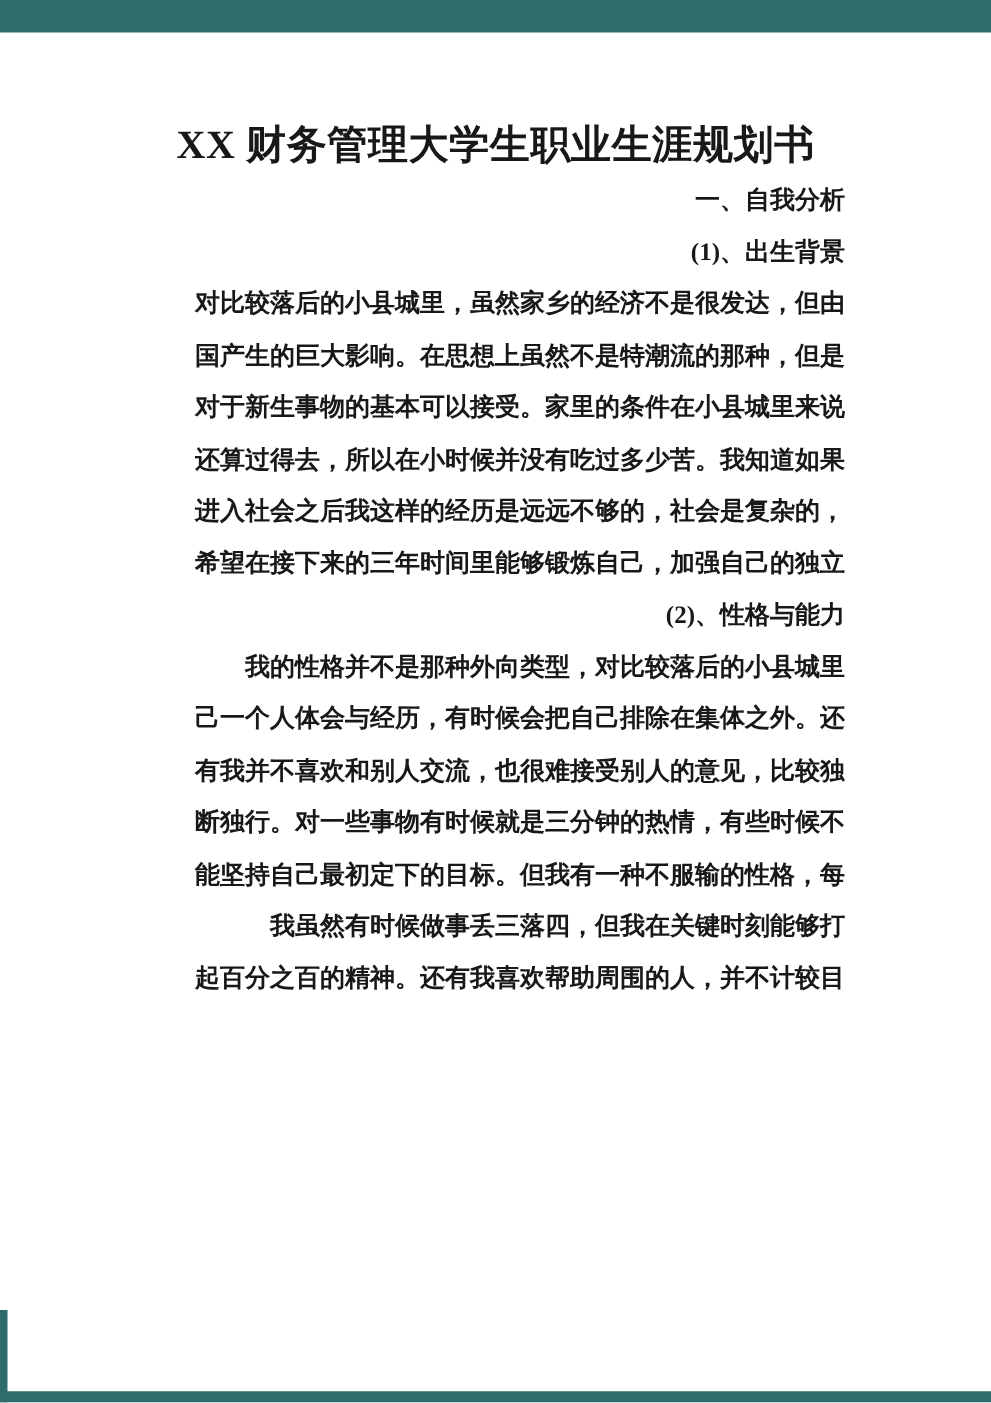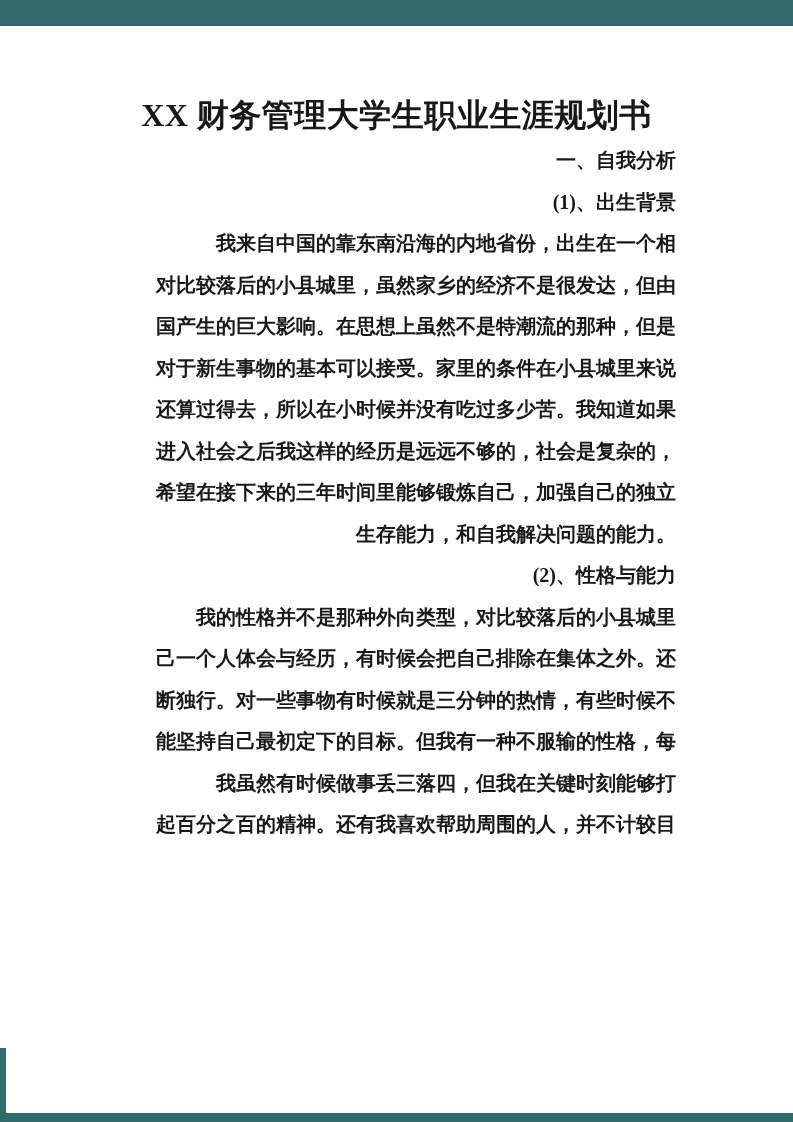--- a/index.html
+++ b/index.html
@@ -64,33 +64,32 @@
 <div class="frame" style="color: rgb(24, 24, 24);">
 
   <h1 class="doc-title">XX 财务管理大学生职业生涯规划书</h1>
 
   <div class="doc-body">
 
     <div class="ln h1">一、自我分析</div>
 
     <div class="ln h2">(1)、出生背景</div>
 
-    <div class="ln ind">我来自中国的靠东南沿海的内地省份，出生在一个相</div>
     <div class="ln">对比较落后的小县城里，虽然家乡的经济不是很发达，但由</div>
     <div class="ln">国产生的巨大影响。在思想上虽然不是特潮流的那种，但是</div>
     <div class="ln">对于新生事物的基本可以接受。家里的条件在小县城里来说</div>
     <div class="ln">还算过得去，所以在小时候并没有吃过多少苦。我知道如果</div>
     <div class="ln">进入社会之后我这样的经历是远远不够的，社会是复杂的，</div>
     <div class="ln">希望在接下来的三年时间里能够锻炼自己，加强自己的独立</div>
-    <div class="ln">生存能力，和自我解决问题的能力。</div>
 
     <div class="ln h2">(2)、性格与能力</div>
 
     <div class="ln ind">我的性格并不是那种外向类型，对比较落后的小县城里</div>
     <div class="ln">己一个人体会与经历，有时候会把自己排除在集体之外。还</div>
+    <div class="ln">有我并不喜欢和别人交流，也很难接受别人的意见，比较独</div>
     <div class="ln">断独行。对一些事物有时候就是三分钟的热情，有些时候不</div>
     <div class="ln">能坚持自己最初定下的目标。但我有一种不服输的性格，每</div>
 
     <div class="ln ind">我虽然有时候做事丢三落四，但我在关键时刻能够打</div>
     <div class="ln">起百分之百的精神。还有我喜欢帮助周围的人，并不计较目</div>
 
   </div>
 
   <div class="band-top" style="background: rgb(47, 107, 106);"></div>
   <div class="band-bottom" style="background: rgb(47, 107, 106);"></div>

